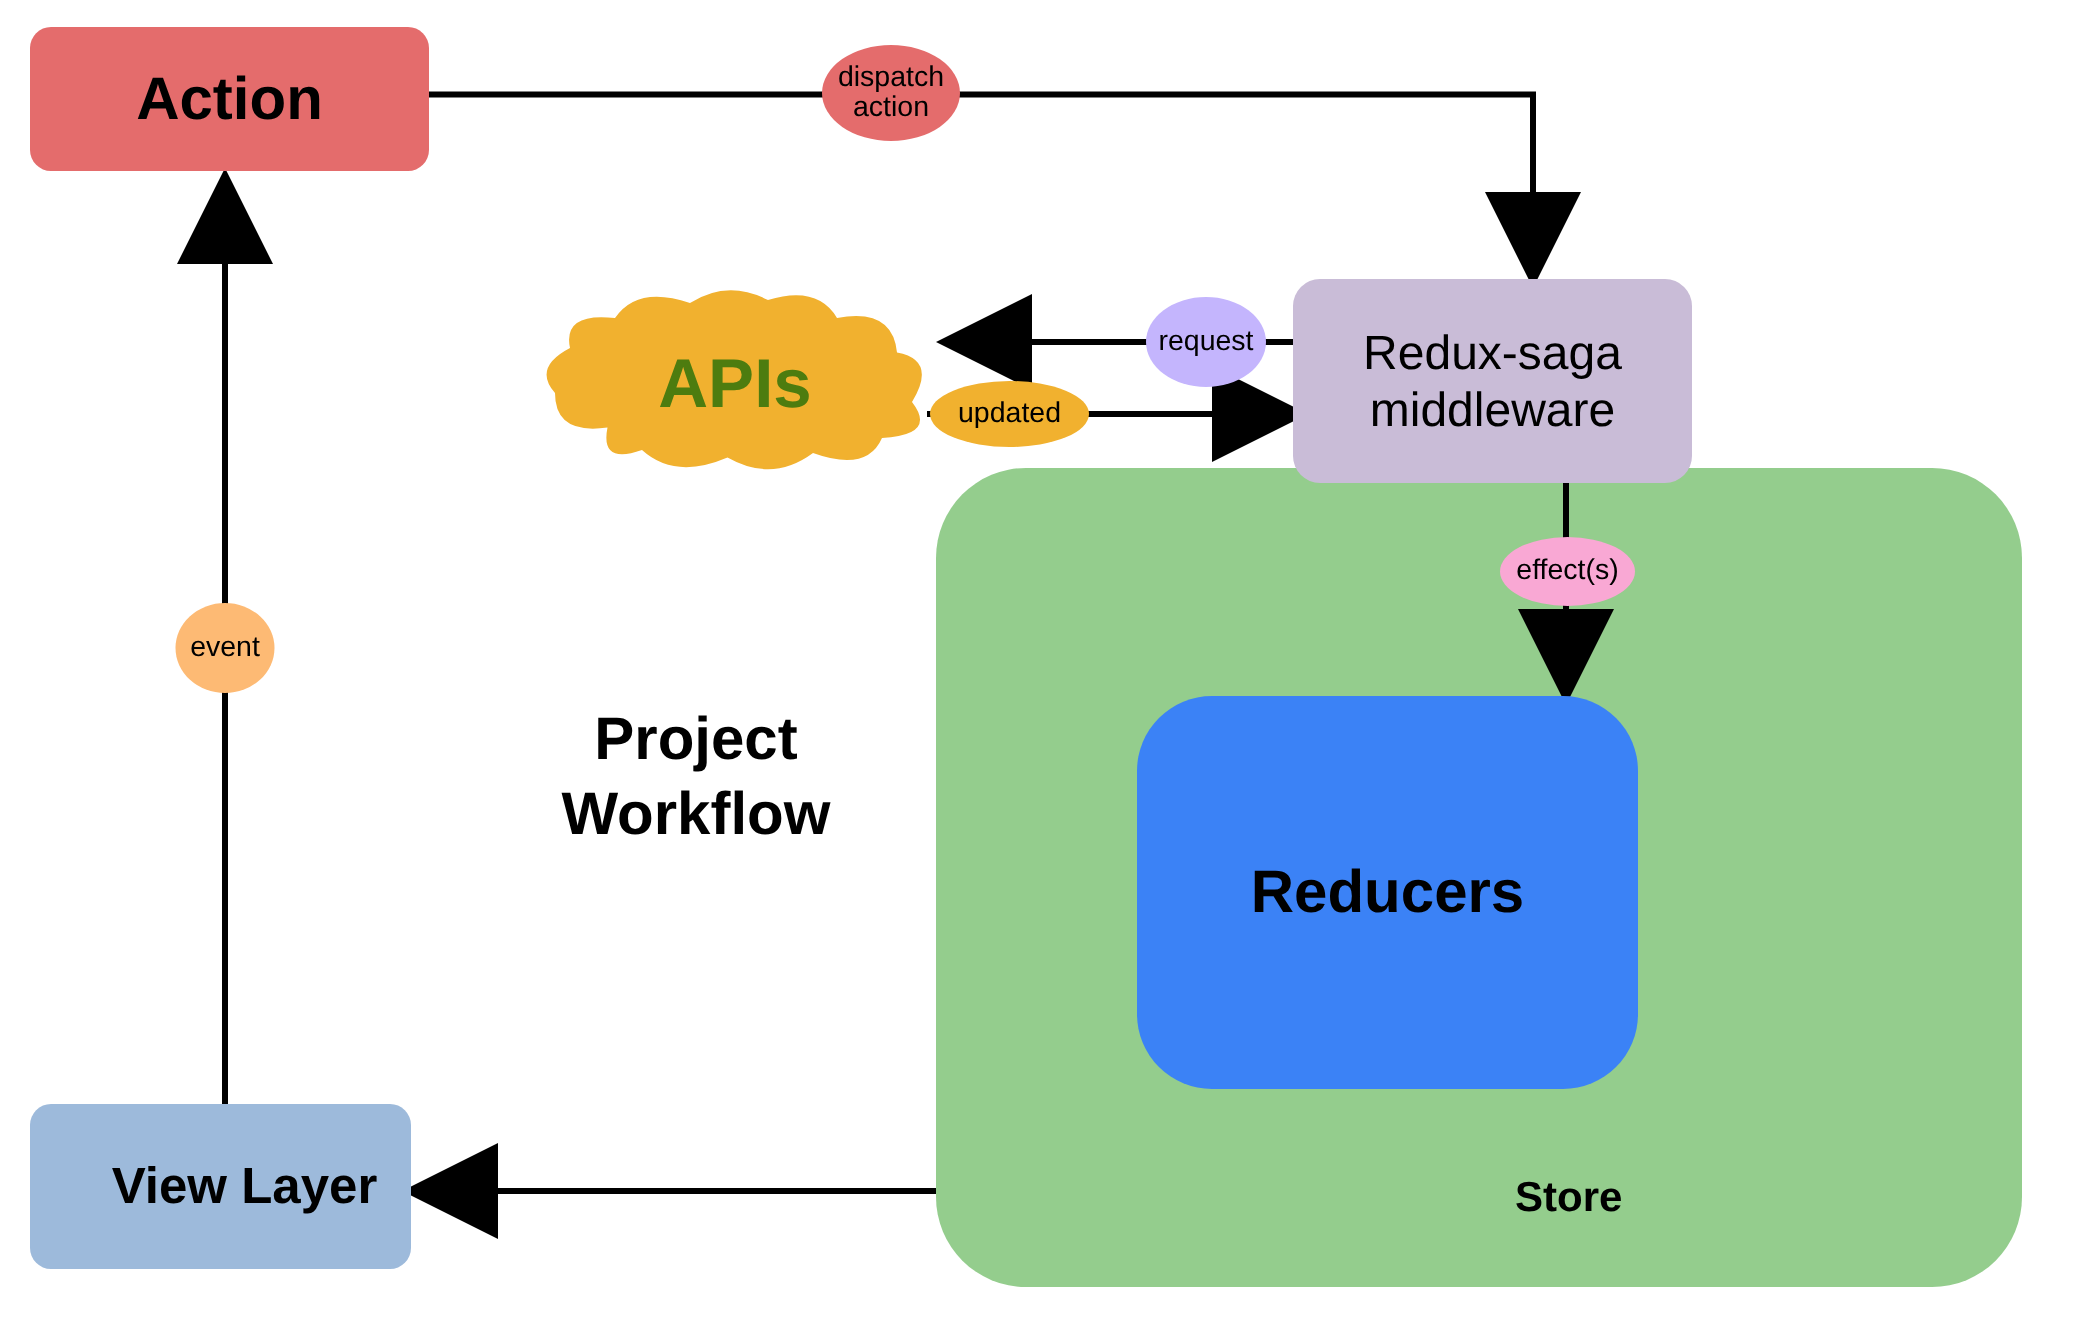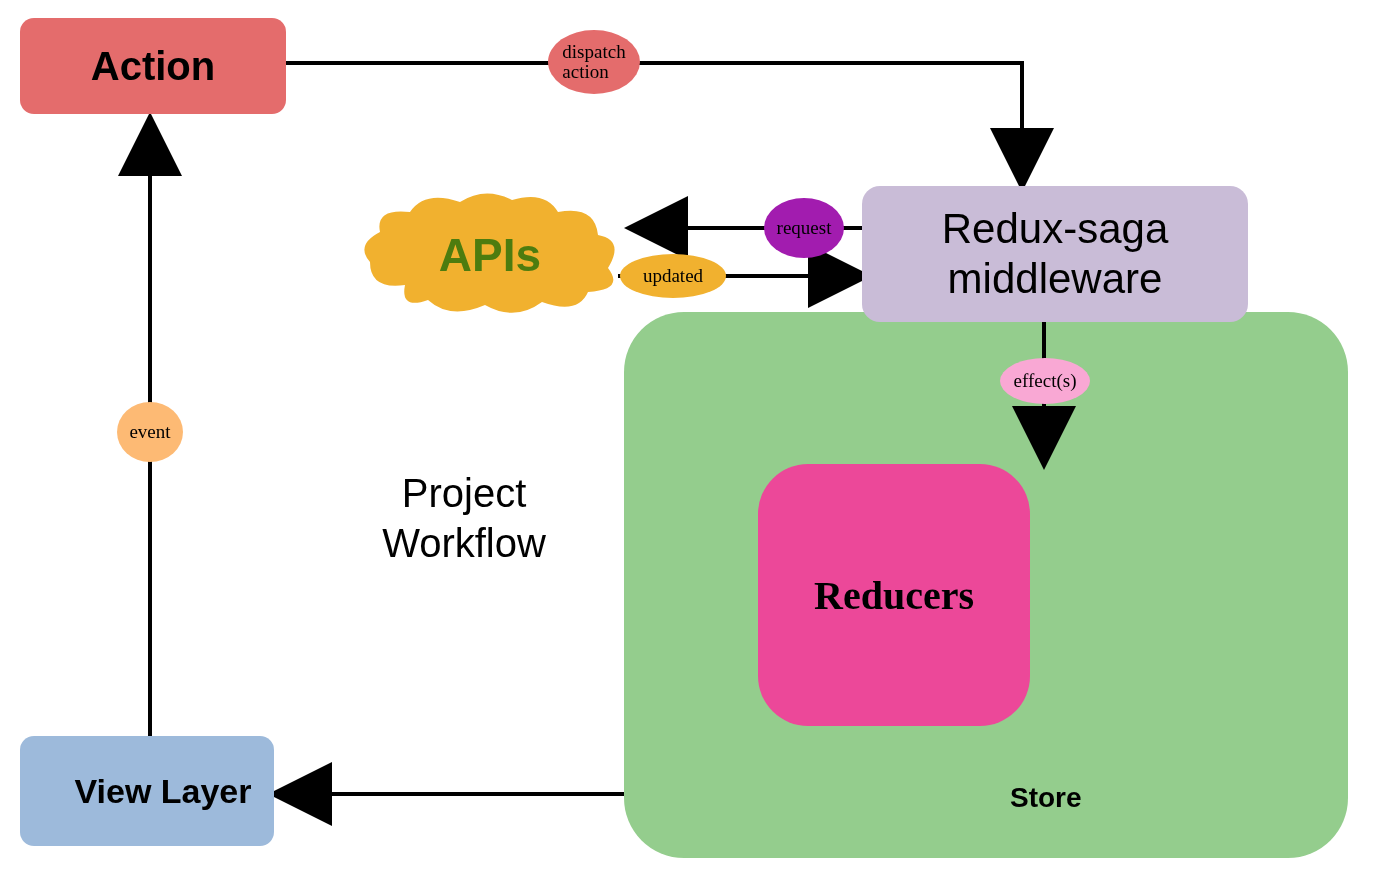--- a/index.html
+++ b/index.html
@@ -37,77 +37,76 @@
     background: #94cd8d;
     border-radius: 60px;
   }
   .store-label {
     position: absolute;
     left: 1010px; top: 782px;
     font-size: 28px; font-weight: 800; color: #000;
   }
   .middleware-box {
     left: 862px; top: 186px;
-    width: 386px; height: 136px;
+    width: 266px; height: 136px;
     background: #c9bcd7;
     border-radius: 18px;
-    font-size: 42px; font-weight: 400; color: #000;
+    font-size: 32px; font-weight: 400; color: #000;
     line-height: 1.2;
   }
   .reducers-box {
     left: 758px; top: 464px;
-    width: 272px; height: 262px;
-    background: #ec4899;
+    width: 334px; height: 262px;
+    background: #3b82f6;
     border-radius: 50px;
-    font-size: 40px; font-weight: 800; color: #000; font-family: Liberation Serif, serif;
+    font-size: 40px; font-weight: 800; color: #000;
   }
   .view-box {
     left: 20px; top: 736px;
     width: 254px; height: 110px;
     background: #9dbadb;
     border-radius: 14px;
     font-size: 34px; font-weight: 800; color: #000; padding-left: 32px;
   }
   .apis-cloud {
     left: 350px; top: 190px;
     width: 280px; height: 130px;
     color: #4d7c0f;
     font-size: 46px;
     font-weight: 800;
   }
   .title-text {
     position: absolute;
     left: 304px; top: 468px;
     width: 320px;
-    font-size: 40px; font-weight: 400; color: #000;
+    font-size: 40px; font-weight: 700; color: #000;
     text-align: center;
     line-height: 1.25;
   }
   
   .edge-label {
     position: absolute;
     display: flex;
     align-items: center;
     justify-content: center;
-    text-align: left;
+    text-align: center;
     font-size: 19px;
     color: #000;
     border-radius: 50%;
     line-height: 1.05;
-    font-family: Liberation Serif, serif;
   }
   .dispatch-label {
     left: 548px; top: 30px;
     width: 92px; height: 64px;
     background: #e46c6c;
   }
   .request-label {
     left: 764px; top: 198px;
     width: 80px; height: 60px;
-    background: #a21caf;
+    background: #c4b5fd;
   }
   .response-label {
     left: 620px; top: 254px;
     width: 106px; height: 44px;
     background: #f1b12f;
   }
   .effects-label {
     left: 1000px; top: 358px;
     width: 90px; height: 46px;
     background: #f9a8d4;

